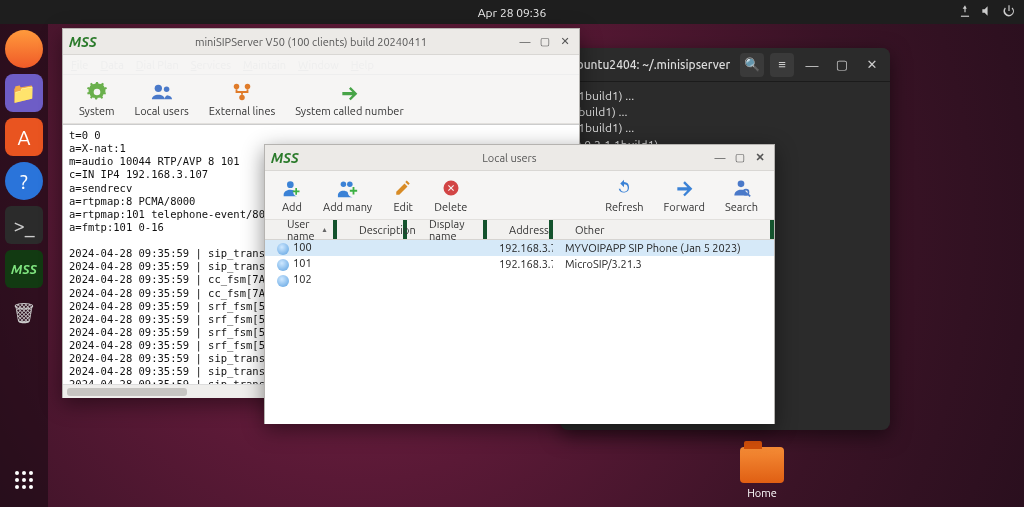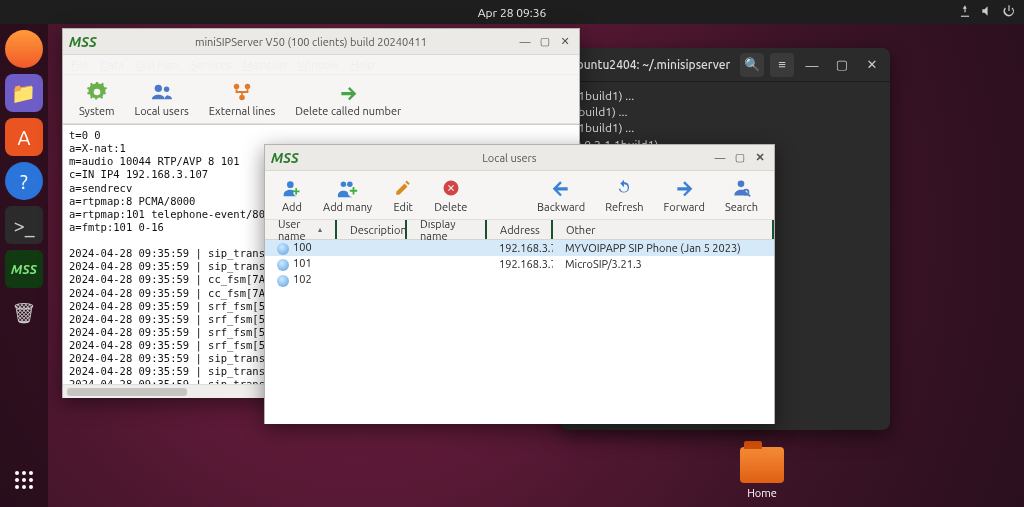--- a/index.html
+++ b/index.html
@@ -92,21 +92,21 @@
   }
   .hscroll .thumb { width: 120px; height: 8px; background:#c7c5c2; border-radius: 3px; margin-left:4px; }
   .hscroll .arrow { margin-left:auto; padding:0 4px; font-size:10px; color:#666;}
   
   .luwin { left: 264px; top: 144px; width: 511px; height: 280px; z-index: 5; }
   .luwin .table-wrap { background:#fff; height: calc(100% - 26px - 48px); overflow:hidden; }
   .lu-head {
     display:flex; font-size:11px; background:#f2f1ef; border-bottom:1px solid #d6d4d1;
     height: 20px; align-items: center; color:#333;
   }
-  .lu-head .col { padding: 0 13px; border-right:2px solid #14532d; height:100%; display:flex; align-items:center; gap:4px; }
+  .lu-head .col { padding: 0 22px; border-right:4px solid #14532d; height:100%; display:flex; align-items:center; gap:4px; }
   .lu-head .sort::after { content:"▴"; font-size:8px; color:#666; margin-left:4px; }
   .lu-row {
     display:flex; font-size:11px; height: 16px; align-items:center; color:#222;
   }
   .lu-row.sel { background:#d6e9f8; }
   .lu-row .col { padding: 0 12px; overflow:hidden; white-space:nowrap; }
   .col-name { width: 72px; }
   .col-desc { width: 70px; }
   .col-disp { width: 80px; }
   .col-addr { width: 66px; text-align: center; }
@@ -280,21 +280,21 @@
           </svg>
         </span>
         <span>External lines</span>
       </div>
       <div class="tbtn">
         <span class="tico ico-arrow">
           <svg viewBox="0 0 24 24">
             <path d="M4 12h12l-4-4 2-2 8 8-8 8-2-2 4-4H4z"></path>
           </svg>
         </span>
-        <span>Delete called number</span>
+        <span>System called number</span>
       </div>
     </div>
   <div class="logarea">t=0 0
 a=X-nat:1
 m=audio 10044 RTP/AVP 8 101
 c=IN IP4 192.168.3.107
 a=sendrecv
 a=rtpmap:8 PCMA/8000
 a=rtpmap:101 telephone-event/8000
 a=fmtp:101 0-16
@@ -365,28 +365,20 @@
       </div>
       <div class="tbtn">
         <span class="tico ico-del">
           <svg viewBox="0 0 24 24">
             <path d="M12 2a10 10 0 100 20 10 10 0 000-20zm4 13l-1 1-3-3-3 3-1-1 3-3-3-3 1-1 3 3 3-3 1 1-3 3 3 3z"></path>
           </svg>
         </span>
         <span>Delete</span>
       </div>
       <div class="spacer"></div>
-      <div class="tbtn">
-        <span class="tico ico-back">
-          <svg viewBox="0 0 24 24">
-            <path d="M20 11H8l5-5-2-2-9 9 9 9 2-2-5-5h12z"></path>
-          </svg>
-        </span>
-        <span>Backward</span>
-      </div>
       <div class="tbtn">
         <span class="tico ico-ref">
           <svg viewBox="0 0 24 24">
             <path d="M12 4V1L7 6l5 5V7a5 5 0 11-4.9 6H5a7 7 0 107-9z"></path>
           </svg>
         </span>
         <span>Refresh</span>
       </div>
       <div class="tbtn">
         <span class="tico ico-fwd">

